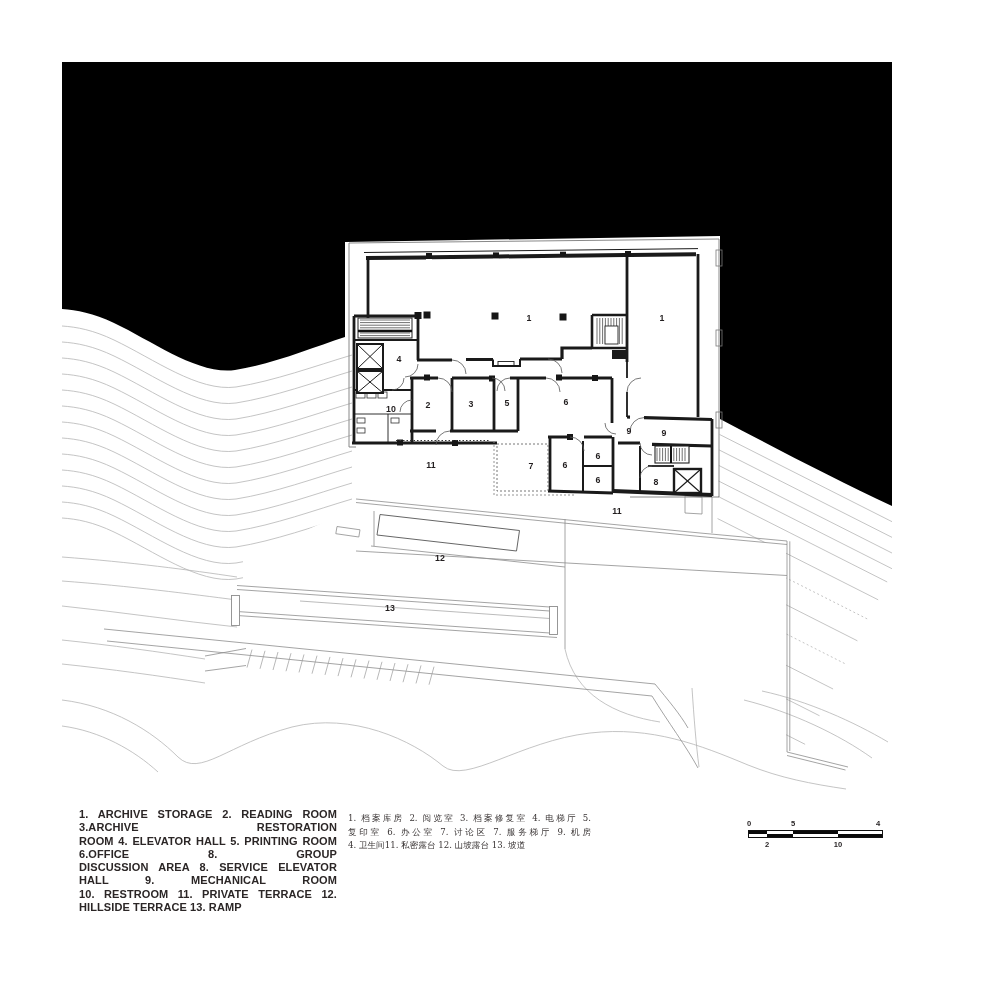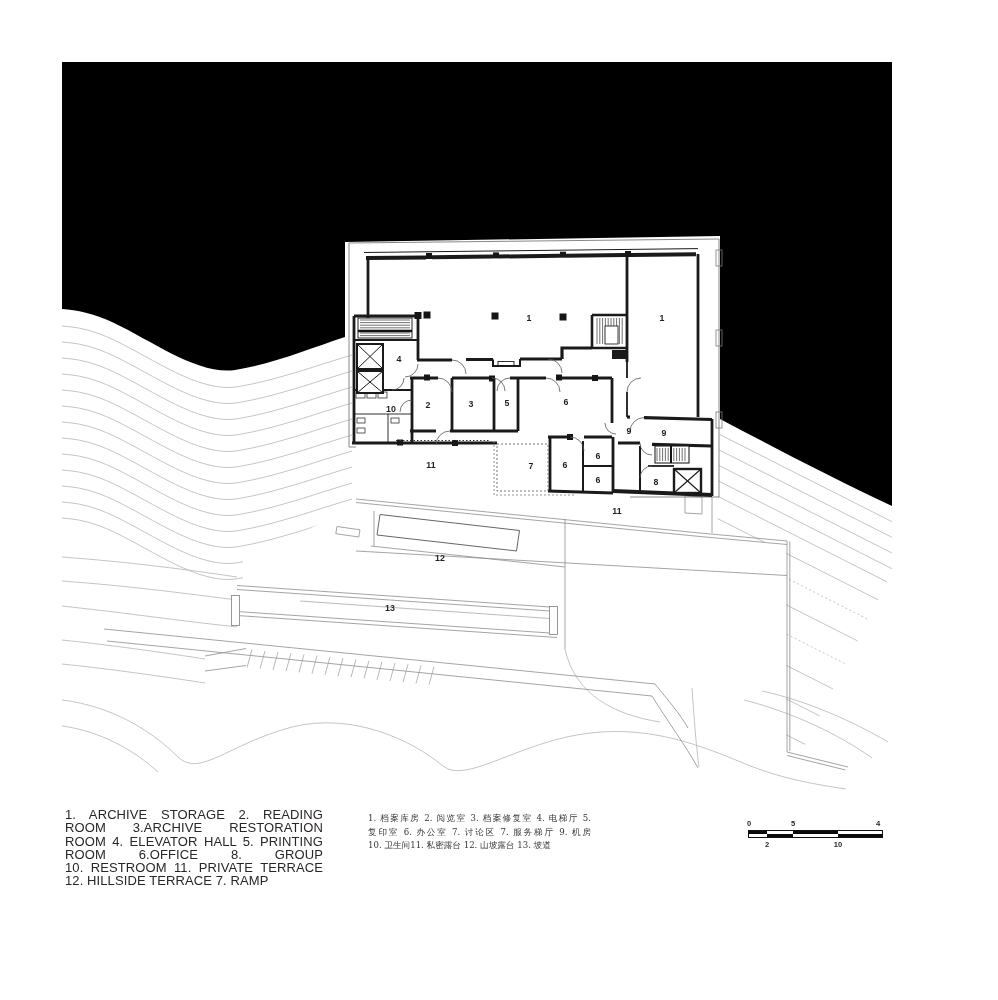--- a/index.html
+++ b/index.html
@@ -1,28 +1,28 @@
 <!DOCTYPE html>
 <html><head>
 <meta charset="utf-8">
 <style>
   html,body{margin:0;padding:0;background:#fff;}
   .canvas{position:relative;width:998px;height:1000px;background:#fff;overflow:hidden;
           font-family:"Liberation Sans",sans-serif;}
   .canvas svg{position:absolute;left:0;top:0;}
   
-  .legend-en{position:absolute;left:65px;top:808px;width:258px;
-             font-size:13px;line-height:13.3px;font-weight:400;color:#2b2626;
+  .legend-en{position:absolute;left:79px;top:808px;width:258px;
+             font-size:11px;line-height:13.3px;font-weight:700;color:#2b2626;
              letter-spacing:.1px;}
   .legend-en .ln{text-align:justify;text-align-last:justify;}
   .legend-en .ln.last{text-align-last:left;}
   .legend-zh{position:absolute;left:348px;top:812px;width:243px;
              font-family:"DejaVu Serif","Liberation Serif",serif;
              font-size:8.6px;line-height:13.6px;color:#3a3535;}
-  .legend-zh .ln{text-align:justify;text-align-last:justify;margin-left:20px;}
+  .legend-zh .ln{text-align:justify;text-align-last:justify;}
   .legend-zh .ln.last{text-align-last:left;}
   
   .scalebar{position:absolute;left:748px;top:819px;width:140px;height:32px;
             font-size:7.6px;font-weight:700;color:#231f20;}
   .scalebar .lbl{position:absolute;transform:translateX(-50%);white-space:nowrap;}
   .sb-bar{position:absolute;left:0px;top:11px;width:133px;height:5.6px;
           border:1px solid #111;background:#fff;}
   .sb-seg{position:absolute;background:#0a0a0a;height:2.8px;}
   .seg-a{left:0;width:17.7px;top:0;}
   .seg-b{left:44.3px;width:44.4px;top:0;}
@@ -314,27 +314,28 @@
         <text x="656" y="485" text-anchor="middle" font-size="8.8" font-weight="700" fill="#231f20" font-family="&quot;Liberation Sans&quot;,sans-serif">8</text>
         <text x="617" y="514" text-anchor="middle" font-size="8.8" font-weight="700" fill="#231f20" font-family="&quot;Liberation Sans&quot;,sans-serif">11</text>
         <text x="440" y="561" text-anchor="middle" font-size="8.8" font-weight="700" fill="#231f20" font-family="&quot;Liberation Sans&quot;,sans-serif">12</text>
         <text x="390" y="611" text-anchor="middle" font-size="8.8" font-weight="700" fill="#231f20" font-family="&quot;Liberation Sans&quot;,sans-serif">13</text>
       </g>
 </svg>
 
 <div class="legend-en">
   <div class="ln">1. ARCHIVE STORAGE 2. READING ROOM 3.ARCHIVE RESTORATION</div>
   <div class="ln">ROOM 4. ELEVATOR HALL 5. PRINTING ROOM 6.OFFICE 8. GROUP</div>
-  <div class="ln last">10. RESTROOM 11. PRIVATE TERRACE 12. HILLSIDE TERRACE 7. RAMP</div>
+  <div class="ln">DISCUSSION AREA 8. SERVICE ELEVATOR HALL 9. MECHANICAL ROOM</div>
+  <div class="ln last">10. RESTROOM 11. PRIVATE TERRACE 12. HILLSIDE TERRACE 13. RAMP</div>
 </div>
 
 <div class="legend-zh">
   <div class="ln">1. 档案库房  2. 阅览室  3. 档案修复室  4. 电梯厅  5.</div>
   <div class="ln">复印室  6. 办公室  7. 讨论区  7. 服务梯厅  9. 机房</div>
-  <div class="ln last">10. 卫生间11. 私密露台 12. 山坡露台 13. 坡道</div>
+  <div class="ln last">4. 卫生间11. 私密露台 12. 山坡露台 13. 坡道</div>
 </div>
 
 <div class="scalebar">
   <span class="lbl" style="left:1px;top:0;">0</span>
   <span class="lbl" style="left:45px;top:0;">5</span>
   <span class="lbl" style="left:130px;top:0;">4</span>
   <div class="sb-bar">
     <div class="sb-seg seg-a"></div>
     <div class="sb-seg seg-b"></div>
     <div class="sb-seg seg-c"></div>

